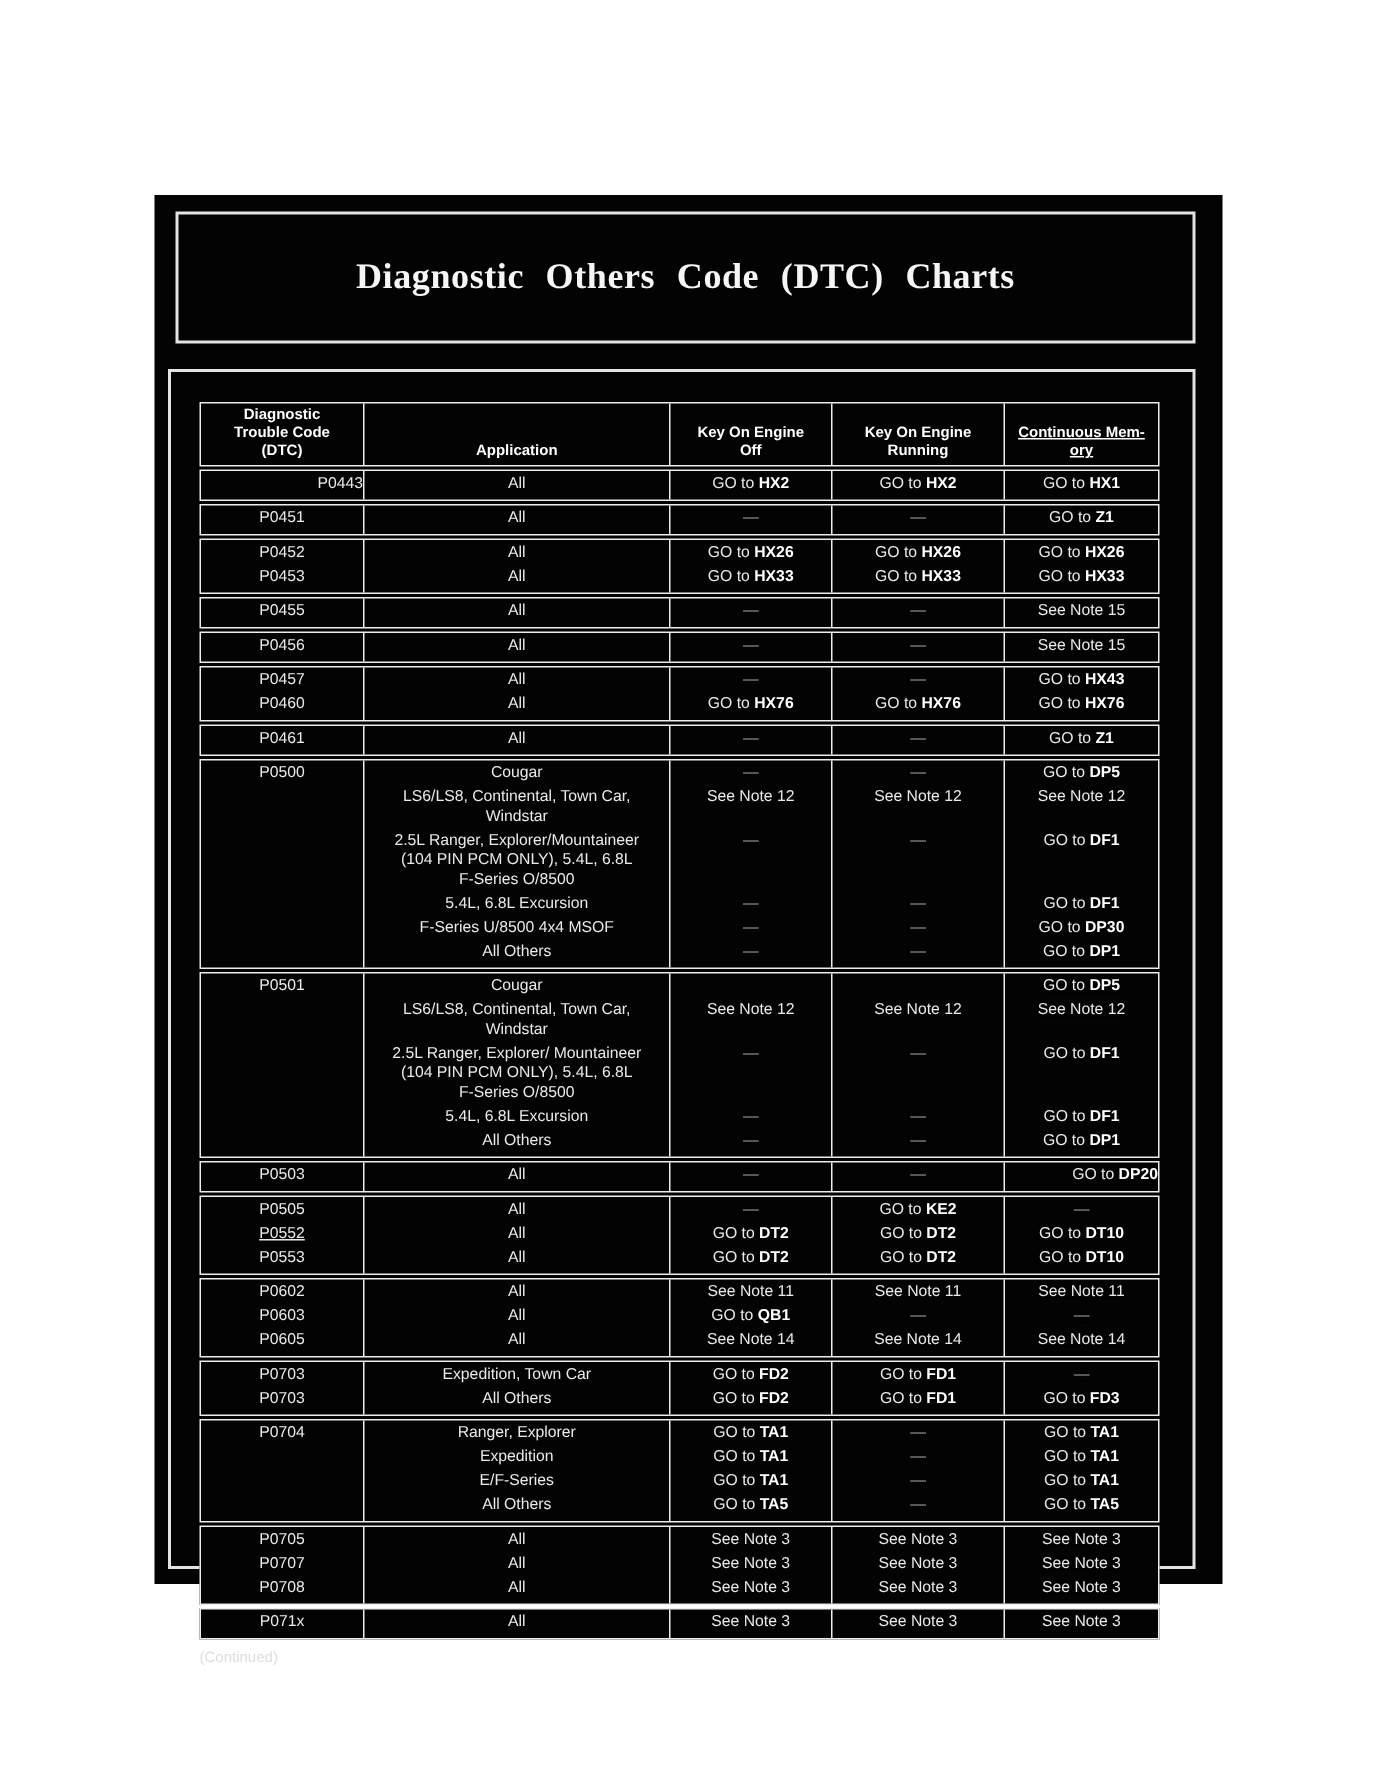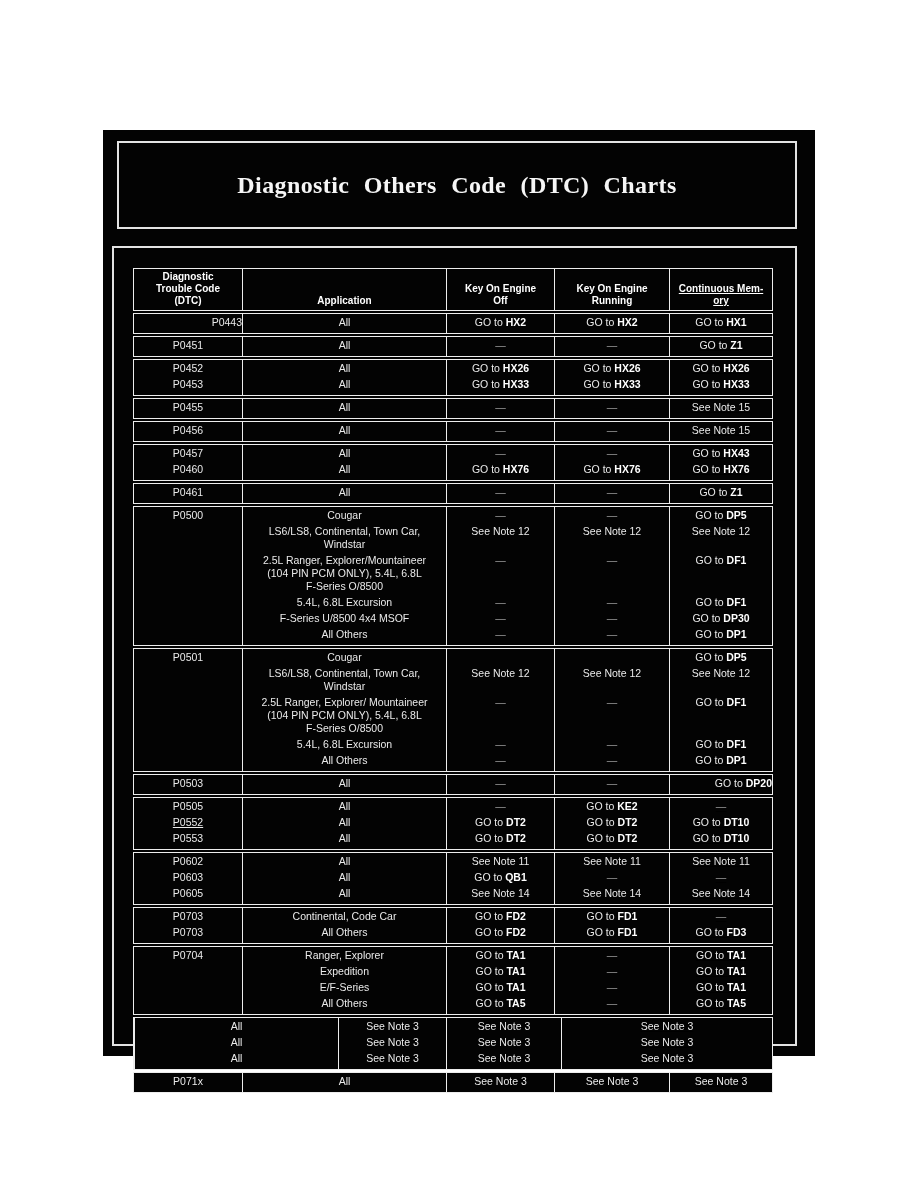--- a/index.html
+++ b/index.html
@@ -421,21 +421,21 @@
               <div class="gcell" style="height: 16px;">See Note 14</div>
             </div>
           </div>
           <div class="group-box">
             <div class="gcol c0">
               <div class="gcell" style="height: 16px;">P0703</div>
               <div class="gcell" style="height: 16px;">P0703</div>
             </div>
             <div class="gcol c1 bl">
               <div class="gcell" style="height: 16px;">
-                <div class="appline">Continental, Code Car</div>
+                <div class="appline">Expedition, Town Car</div>
               </div>
               <div class="gcell" style="height: 16px;">
                 <div class="appline">All Others</div>
               </div>
             </div>
             <div class="gcol c2 bl">
               <div class="gcell" style="height: 16px;">GO to <b>FD2</b></div>
               <div class="gcell" style="height: 16px;">GO to <b>FD2</b></div>
             </div>
             <div class="gcol c3 bl">
@@ -481,20 +481,25 @@
               <div class="gcell" style="height: 16px;"><span class="dash">—</span></div>
             </div>
             <div class="gcol c4 bl">
               <div class="gcell" style="height: 16px;">GO to <b>TA1</b></div>
               <div class="gcell" style="height: 16px;">GO to <b>TA1</b></div>
               <div class="gcell" style="height: 16px;">GO to <b>TA1</b></div>
               <div class="gcell" style="height: 16px;">GO to <b>TA5</b></div>
             </div>
           </div>
           <div class="group-box">
+            <div class="gcol c0">
+              <div class="gcell" style="height: 16px;">P0705</div>
+              <div class="gcell" style="height: 16px;">P0707</div>
+              <div class="gcell" style="height: 16px;">P0708</div>
+            </div>
             <div class="gcol c1 bl">
               <div class="gcell" style="height: 16px;">
                 <div class="appline">All</div>
               </div>
               <div class="gcell" style="height: 16px;">
                 <div class="appline">All</div>
               </div>
               <div class="gcell" style="height: 16px;">
                 <div class="appline">All</div>
               </div>
@@ -529,17 +534,18 @@
             </div>
             <div class="gcol c3 bl">
               <div class="gcell" style="height: 16px;">See Note 3</div>
             </div>
             <div class="gcol c4 bl">
               <div class="gcell" style="height: 16px;">See Note 3</div>
             </div>
           </div>
         </div>
 
+      <div class="continued">(Continued)</div>
 
     </div>
   </div>
 
 </div>
 
 </body></html>

